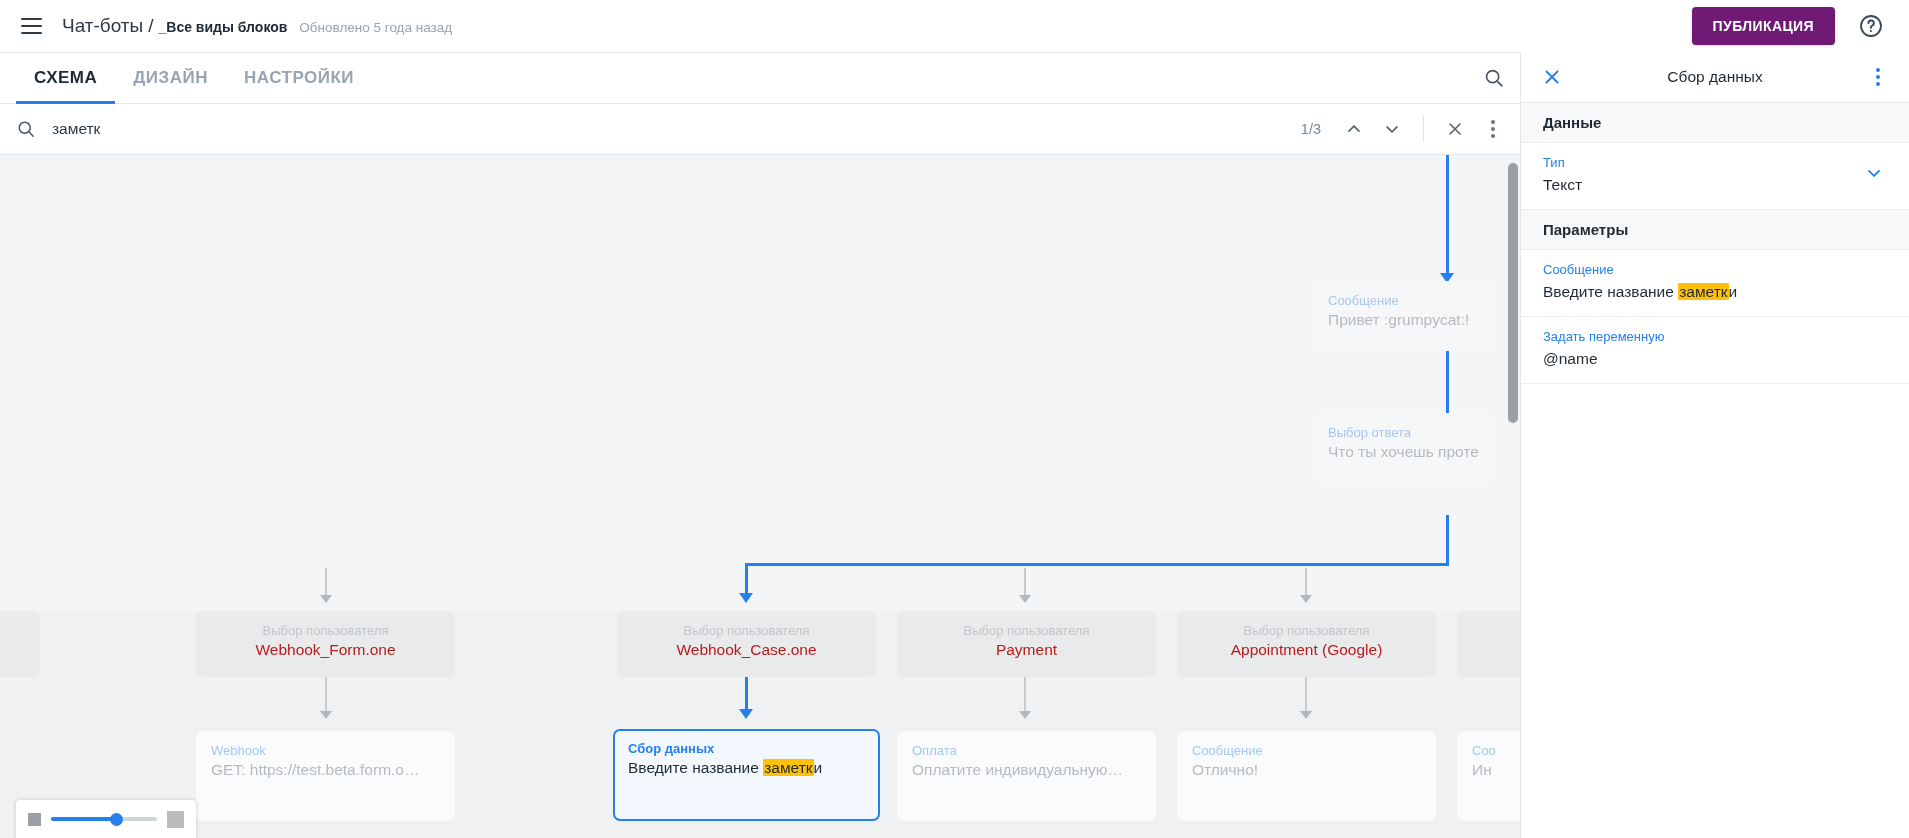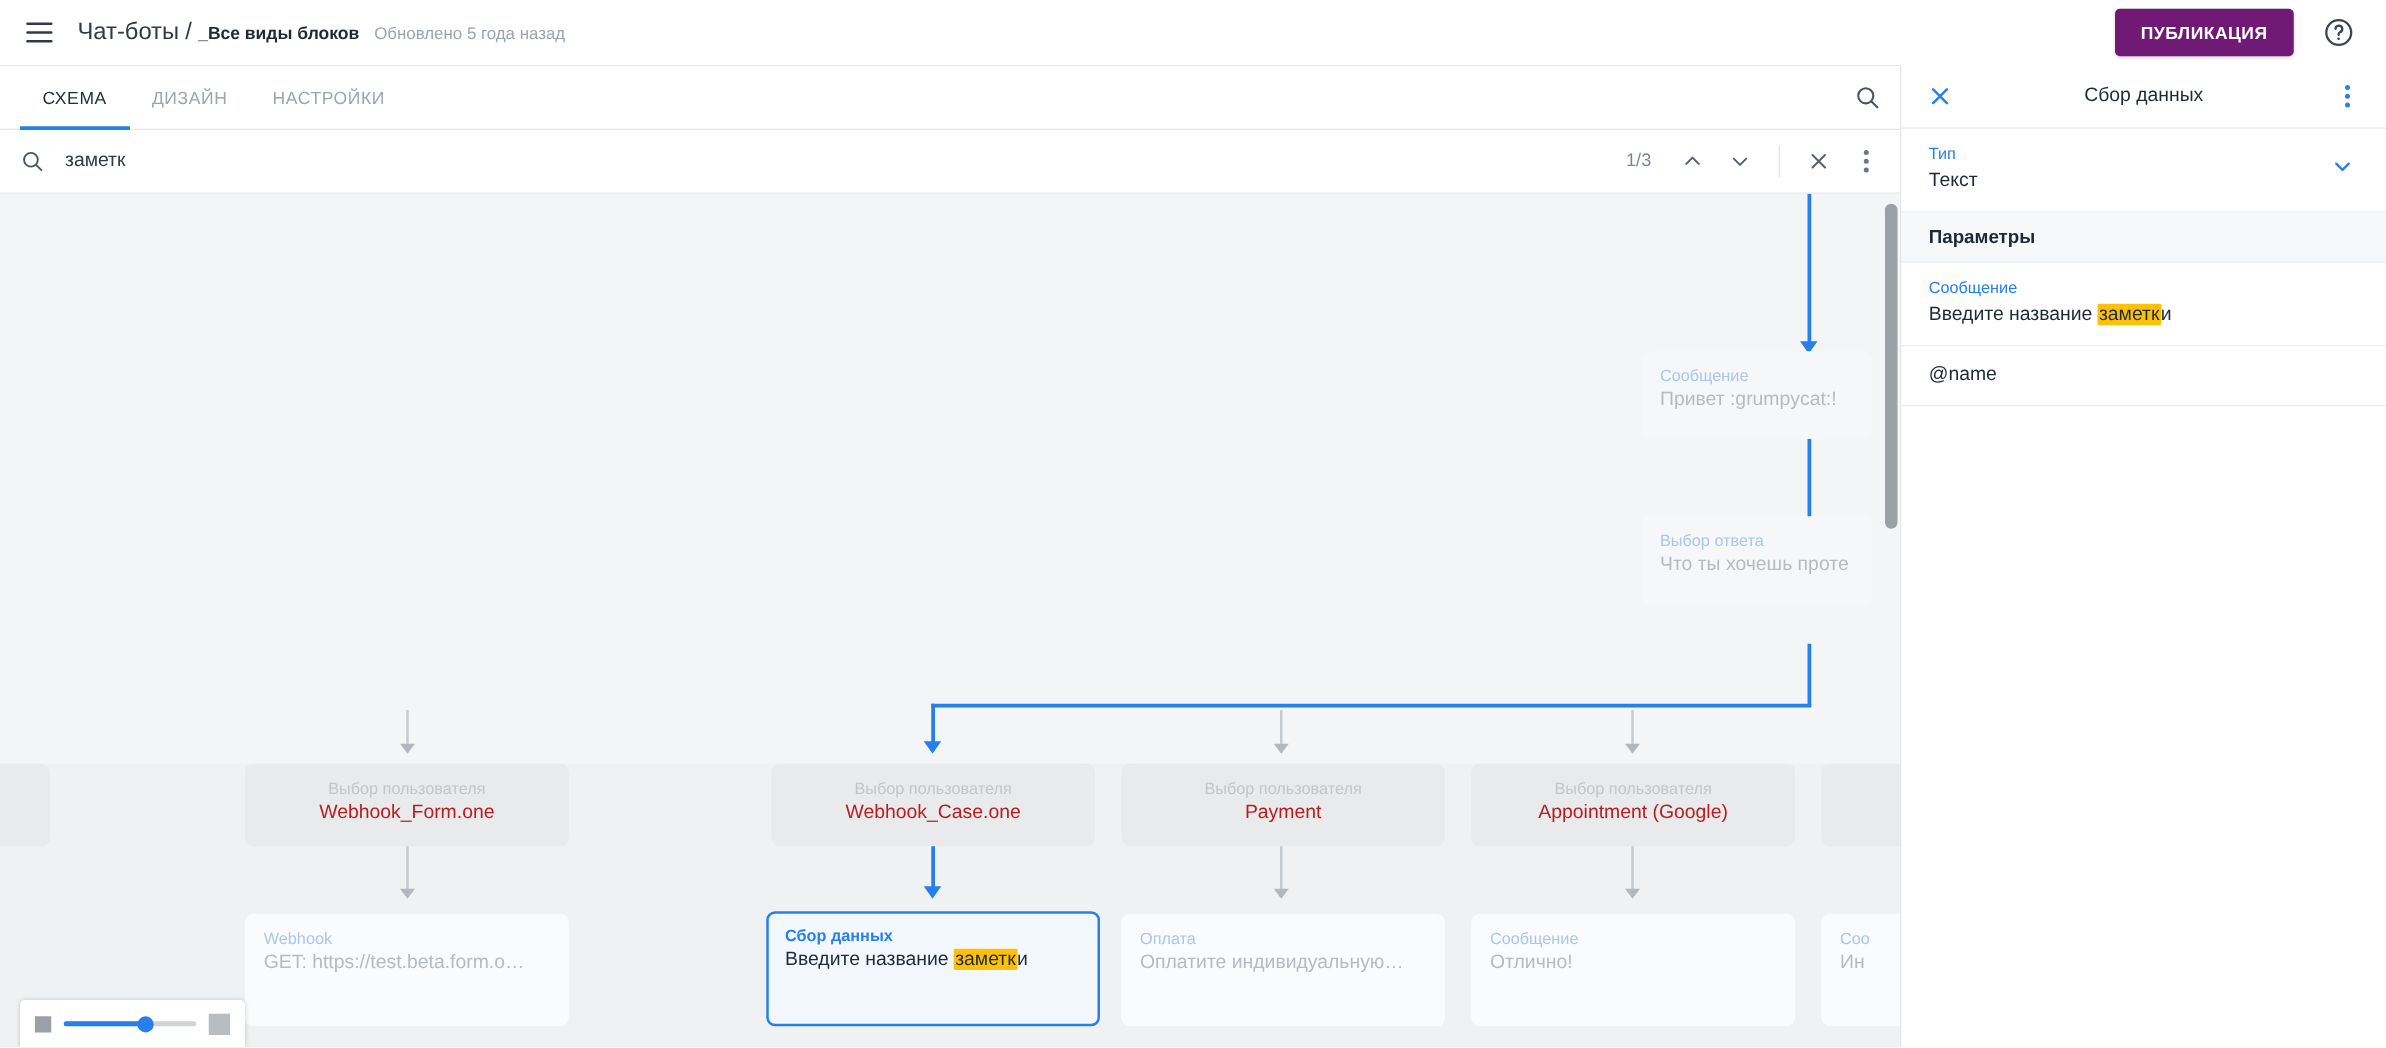--- a/index.html
+++ b/index.html
@@ -34,22 +34,22 @@
 
   
   .body { flex: 1 1 auto; display: flex; min-height: 0; }
   .left { flex: 1 1 auto; display: flex; flex-direction: column; min-width: 0; position: relative;
     border-top: 1px solid #e4e7ea; }
 
   
   .tabs-row { height: 51px; flex: 0 0 51px; display: flex; align-items: stretch;
     background: #fff; border-bottom: 1px solid #e4e7ea; }
   .tabs { display: flex; align-items: stretch; padding-left: 16px; }
-  .tab { display: flex; align-items: center; padding: 0 18px; font-size: 14px;
-    letter-spacing: .5px; font-weight: 400; color: #9aa5b1; cursor: pointer; position: relative; }
+  .tab { display: flex; align-items: center; padding: 0 18px; font-size: 17px;
+    letter-spacing: .5px; font-weight: 700; color: #9aa5b1; cursor: pointer; position: relative; }
   .tab.active { color: #1f2a36; }
   .tab.active::after { content:""; position: absolute; left: 0; right: 0; bottom: -1px;
     height: 3px; background: #2680eb; }
   .tabs-spacer { flex: 1 1 auto; }
   .tab-search-icon { width: 52px; display: flex; align-items: center; justify-content: center; cursor: pointer; }
 
   
   .search-row { height: 51px; flex: 0 0 51px; display: flex; align-items: center;
     background: #fff; border-bottom: 1px solid #e4e7ea; padding-left: 16px; }
   .search-ico { width: 30px; display: flex; align-items: center; justify-content: flex-start; }
@@ -315,20 +315,21 @@
         <div class="panel-title">Сбор данных</div>
         <div class="panel-kebab">
           <div class="kebab-dots blue">
               <i></i>
               <i></i>
               <i></i>
             </div>
         </div>
       </div>
 
+      <div class="sect-head">Данные</div>
       <div class="field">
         <div class="field-main">
           <div class="f-label">Тип</div>
           <div class="f-value">Текст</div>
         </div>
         <div class="chev">
           <svg width="20" height="20" viewBox="0 0 24 24" fill="none" stroke="#2680eb" stroke-width="2.2">
             <path d="M6 9.5 L12 15.5 L18 9.5" stroke-linecap="round" stroke-linejoin="round"></path>
           </svg>
         </div>
@@ -336,19 +337,20 @@
 
       <div class="sect-head">Параметры</div>
       <div class="field">
         <div class="field-main">
           <div class="f-label">Сообщение</div>
           <div class="f-value"><span>Введите название </span><mark class="hl">заметк</mark><span>и</span></div>
         </div>
       </div>
       <div class="field">
         <div class="field-main">
+          <div class="f-label">Задать переменную</div>
           <div class="f-value">@name</div>
         </div>
       </div>
     </div>
 
   </div>
 </div>
 
 </body></html>

